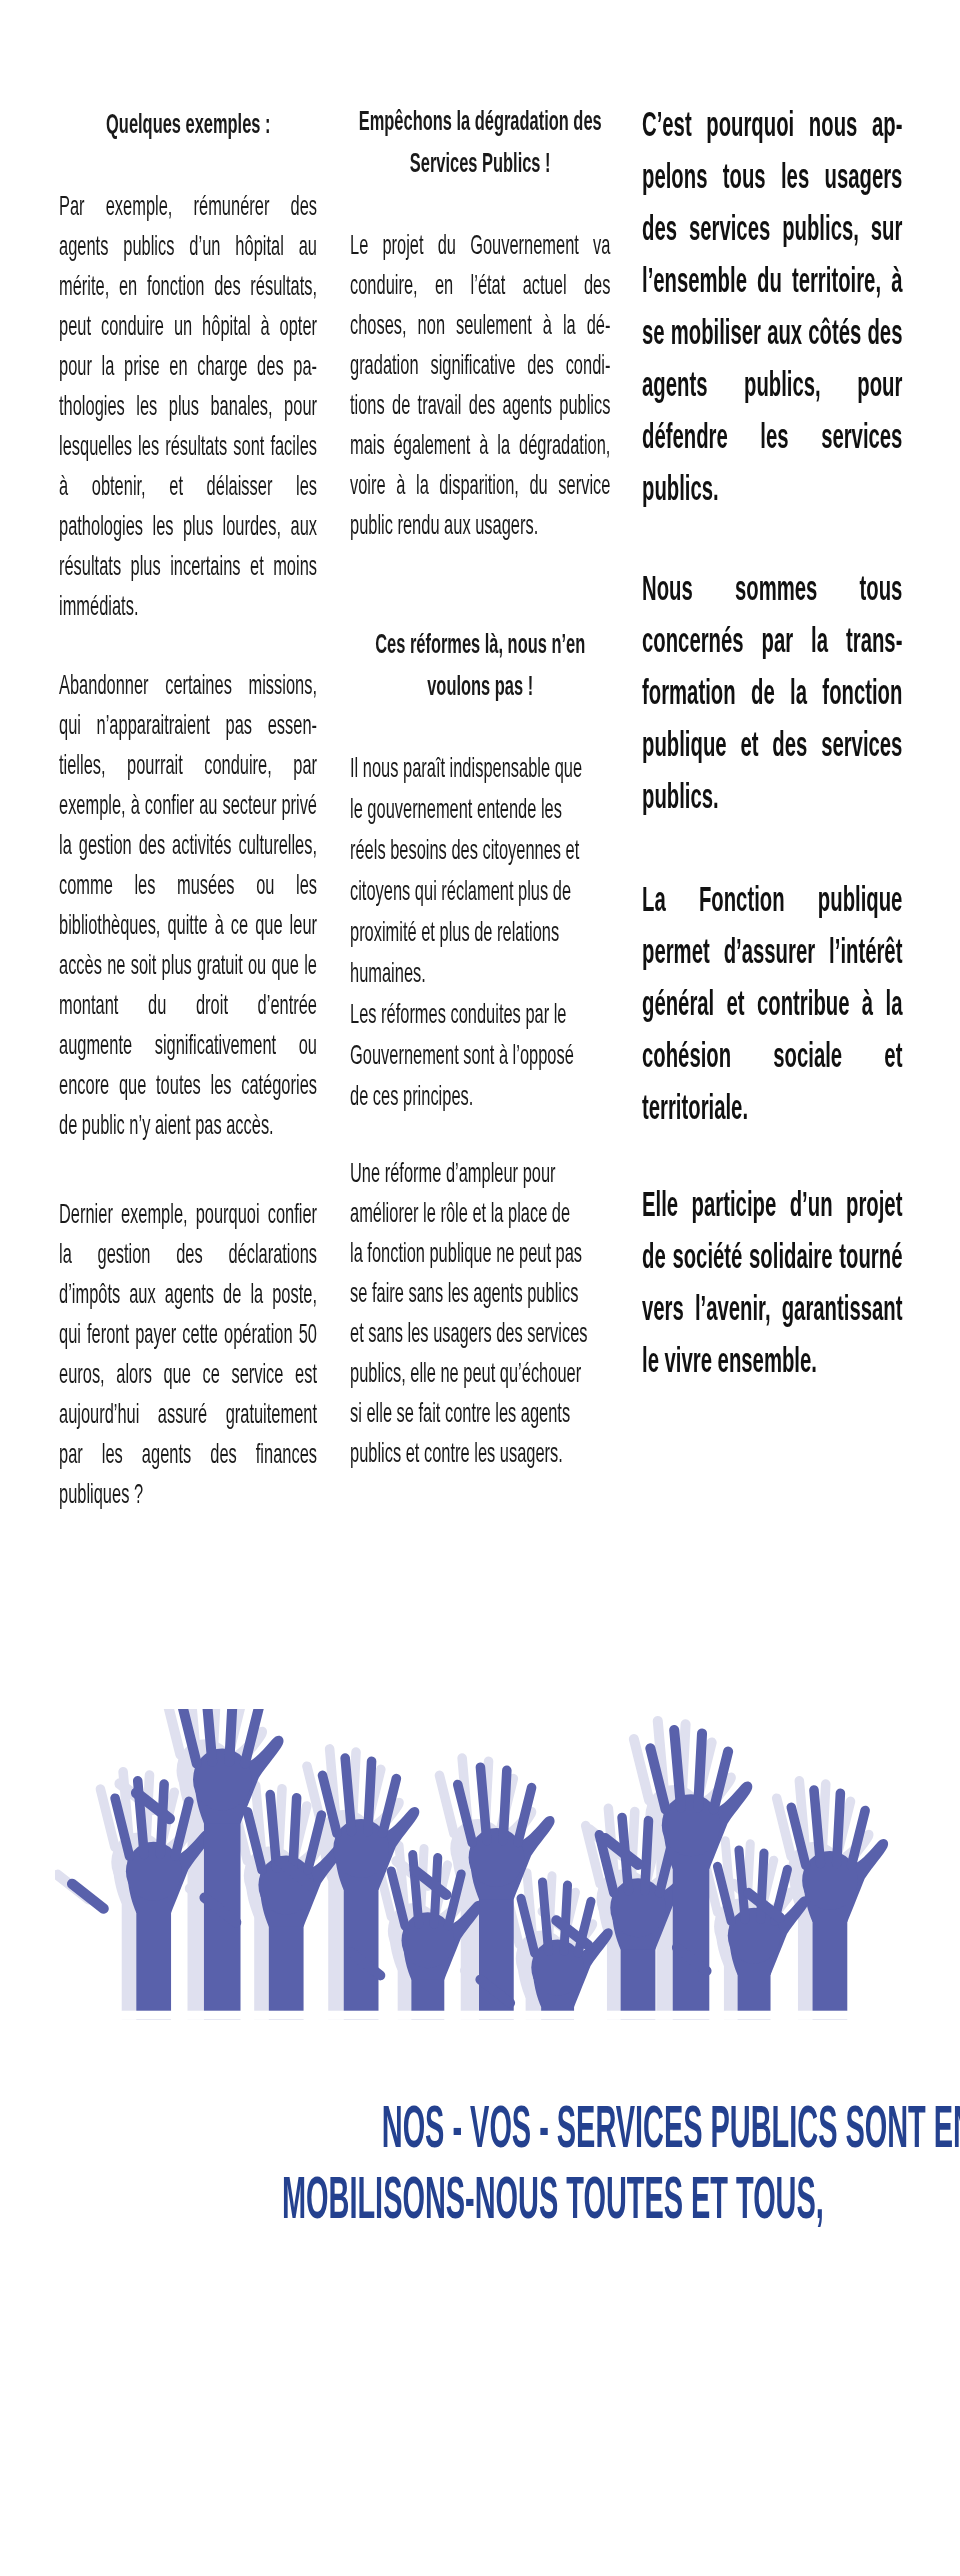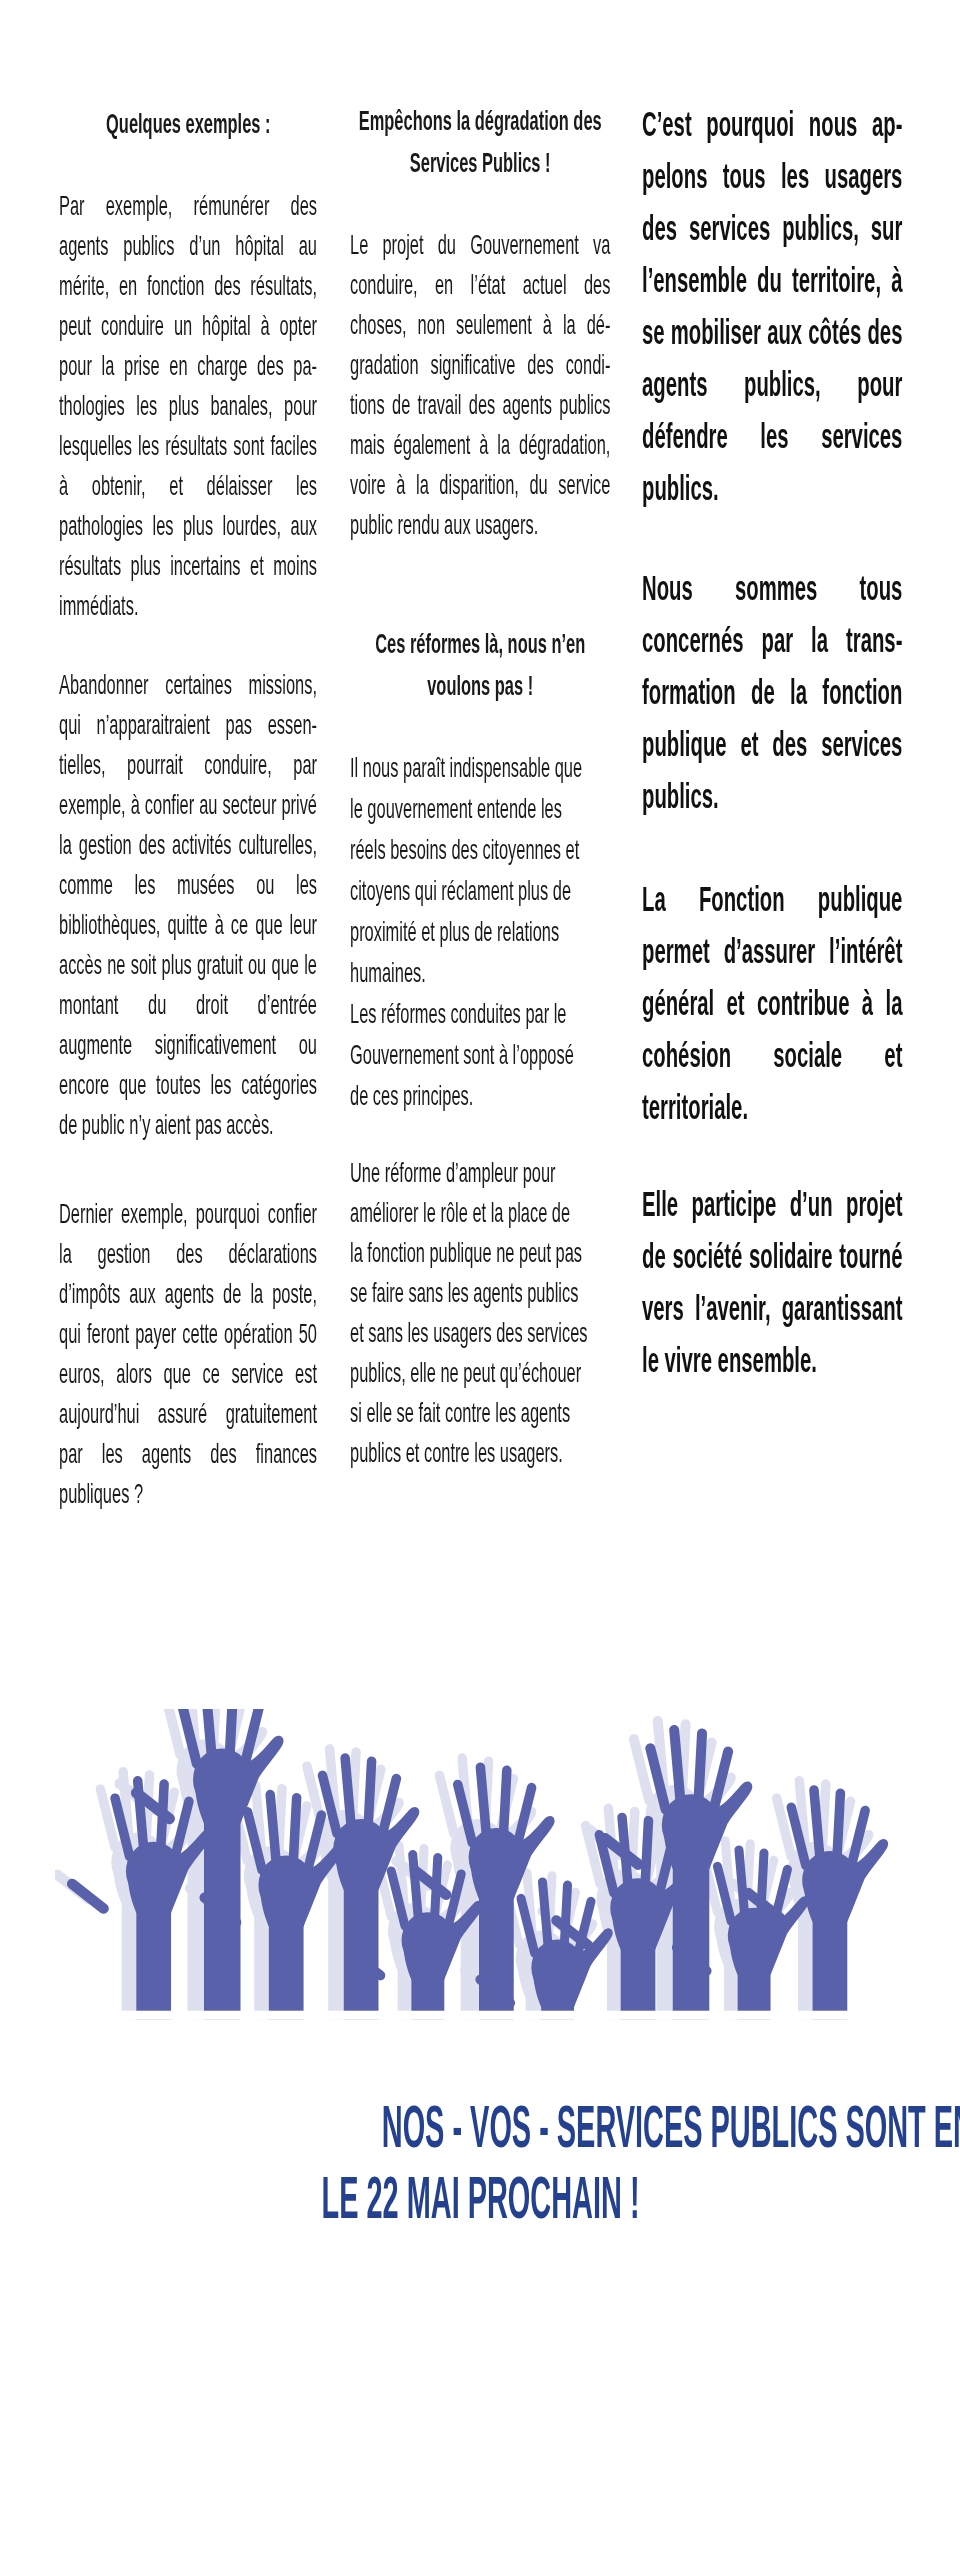--- a/index.html
+++ b/index.html
@@ -120,15 +120,15 @@
       <use href="#hand" transform="translate(765,255) scale(0.9)"></use>
       <use href="#hand" transform="translate(848,195) scale(0.95)"></use>
     </g>
 
     <rect x="0" y="330" width="940" height="10" fill="#ffffff"></rect>
   </svg>
 </div>
 
 <div class="slogan">
   <div class="slogan-line"><span>NOS - VOS - SERVICES PUBLICS SONT EN DANGER.</span></div>
-  <div class="slogan-line"><span>LE 22 MAI PROCHAIN !</span></div>
+  <div class="slogan-line"><span>MOBILISONS-NOUS TOUTES ET TOUS,</span></div>
 </div>
 
 
 </body></html>

